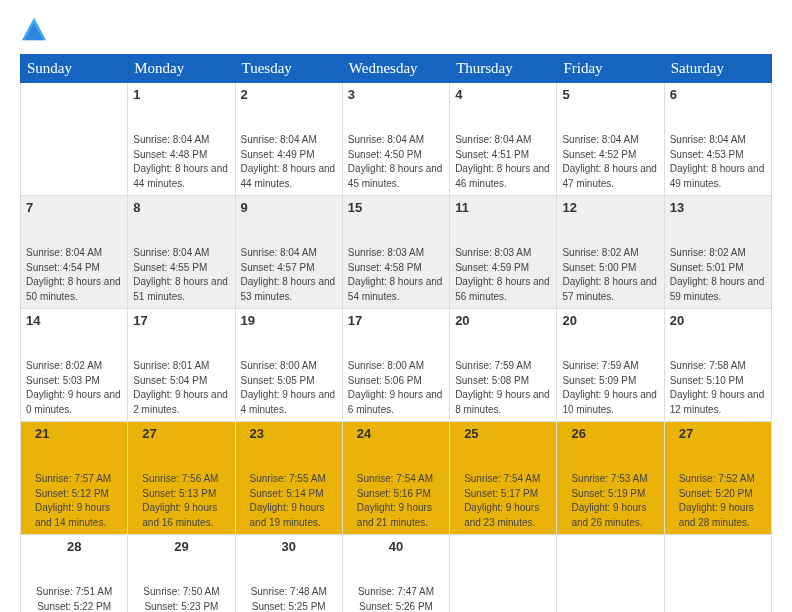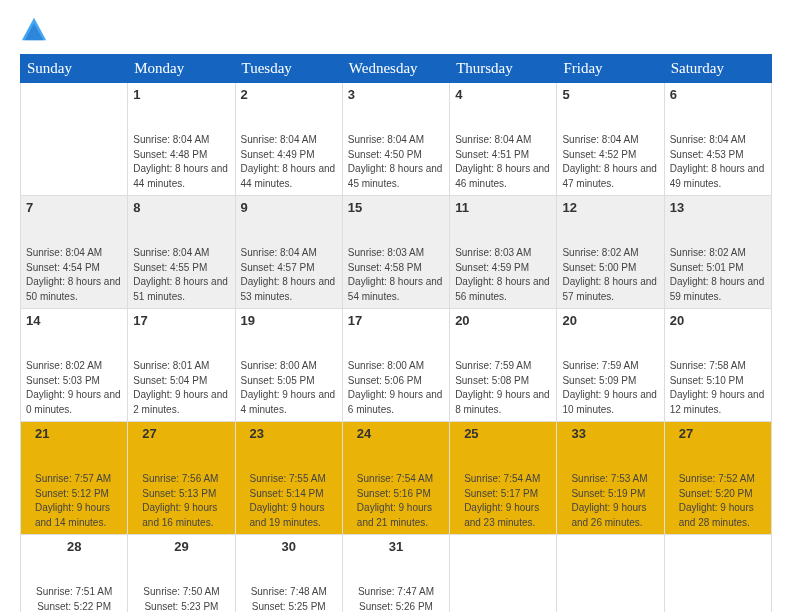--- a/index.html
+++ b/index.html
@@ -250,21 +250,21 @@
           </td>
           <td>
             <span class="day-number">24</span>
             <div class="day-info">Sunrise: 7:54 AM<br>Sunset: 5:16 PM<br>Daylight: 9 hours and 21 minutes.</div>
           </td>
           <td>
             <span class="day-number">25</span>
             <div class="day-info">Sunrise: 7:54 AM<br>Sunset: 5:17 PM<br>Daylight: 9 hours and 23 minutes.</div>
           </td>
           <td>
-            <span class="day-number">33</span>
+            <span class="day-number">26</span>
             <div class="day-info">Sunrise: 7:53 AM<br>Sunset: 5:19 PM<br>Daylight: 9 hours and 26 minutes.</div>
           </td>
           <td>
             <span class="day-number">27</span>
             <div class="day-info">Sunrise: 7:52 AM<br>Sunset: 5:20 PM<br>Daylight: 9 hours and 28 minutes.</div>
           </td>
         </tr>
         <tr>
           <td>
             <span class="day-number">28</span>
@@ -272,21 +272,21 @@
           </td>
           <td>
             <span class="day-number">29</span>
             <div class="day-info">Sunrise: 7:50 AM<br>Sunset: 5:23 PM<br>Daylight: 9 hours and 33 minutes.</div>
           </td>
           <td>
             <span class="day-number">30</span>
             <div class="day-info">Sunrise: 7:48 AM<br>Sunset: 5:25 PM<br>Daylight: 9 hours and 36 minutes.</div>
           </td>
           <td>
-            <span class="day-number">31</span>
+            <span class="day-number">40</span>
             <div class="day-info">Sunrise: 7:47 AM<br>Sunset: 5:26 PM<br>Daylight: 9 hours and 38 minutes.</div>
           </td>
           <td class="empty"></td>
           <td class="empty"></td>
           <td class="empty"></td>
         </tr>
       </tbody>
   </table>
 </div>
 

